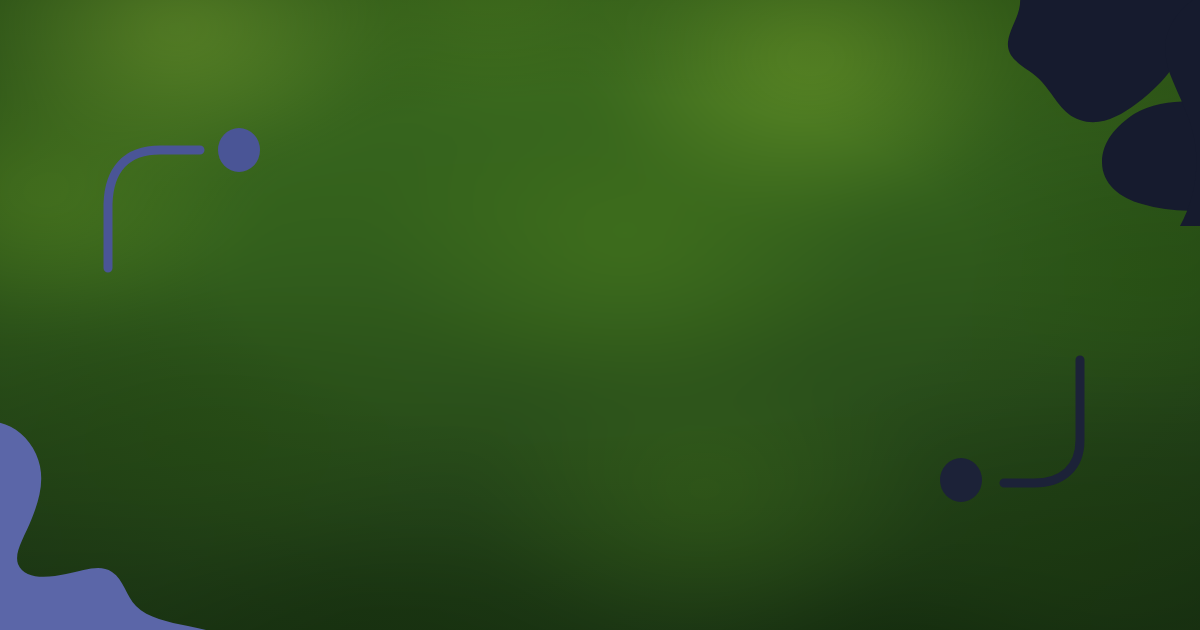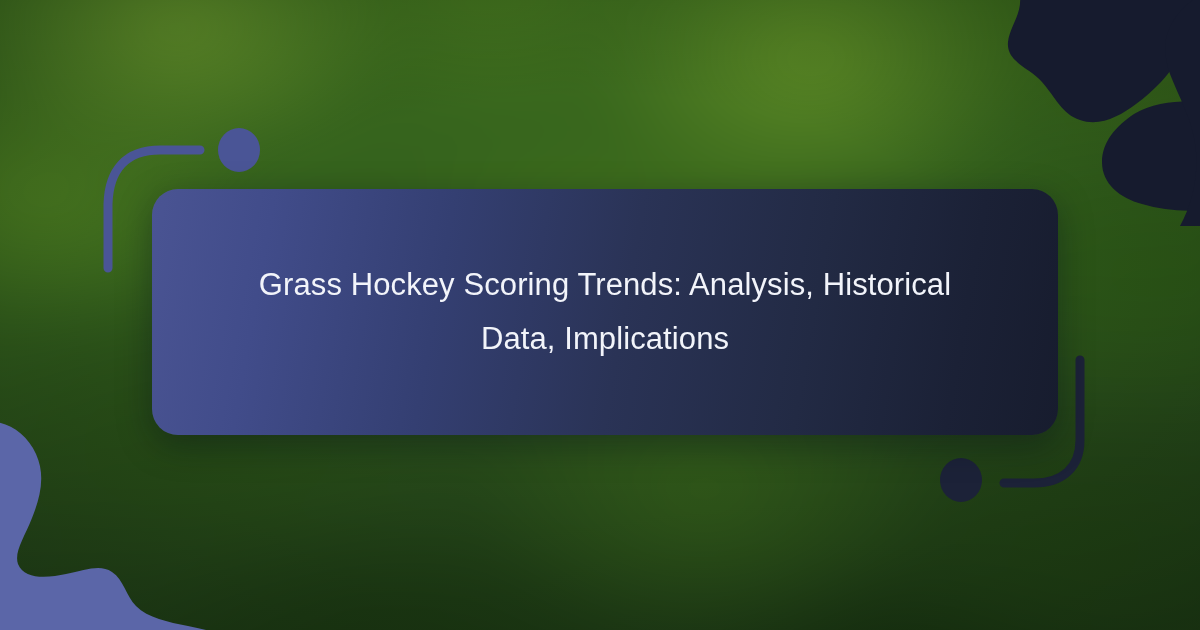--- a/index.html
+++ b/index.html
@@ -123,17 +123,14 @@
   <svg class="accent accent-tl" width="180" height="175" viewBox="0 0 180 175">
     <path d="M108,32 L68,32 C34,32 17,52 16,86 L16,150" fill="none" stroke="#4a5596" stroke-width="9" stroke-linecap="round"></path>
     <ellipse cx="147" cy="32" rx="21" ry="22" fill="#4a5596"></ellipse>
   </svg>
 
   <svg class="accent accent-br" width="185" height="180" viewBox="0 0 185 180">
     <path d="M152,8 L152,88 C152,116 134,131 106,131 L76,131" fill="none" stroke="#1c2238" stroke-width="9" stroke-linecap="round"></path>
     <ellipse cx="33" cy="128" rx="21" ry="22" fill="#1c2238"></ellipse>
   </svg>
 
-  <div class="title-card">
-    <h1 class="title-text">Grass Hockey Scoring Trends: Analysis, Historical Data, Implications</h1>
-  </div>
 
 </div>
 
 </body></html>

